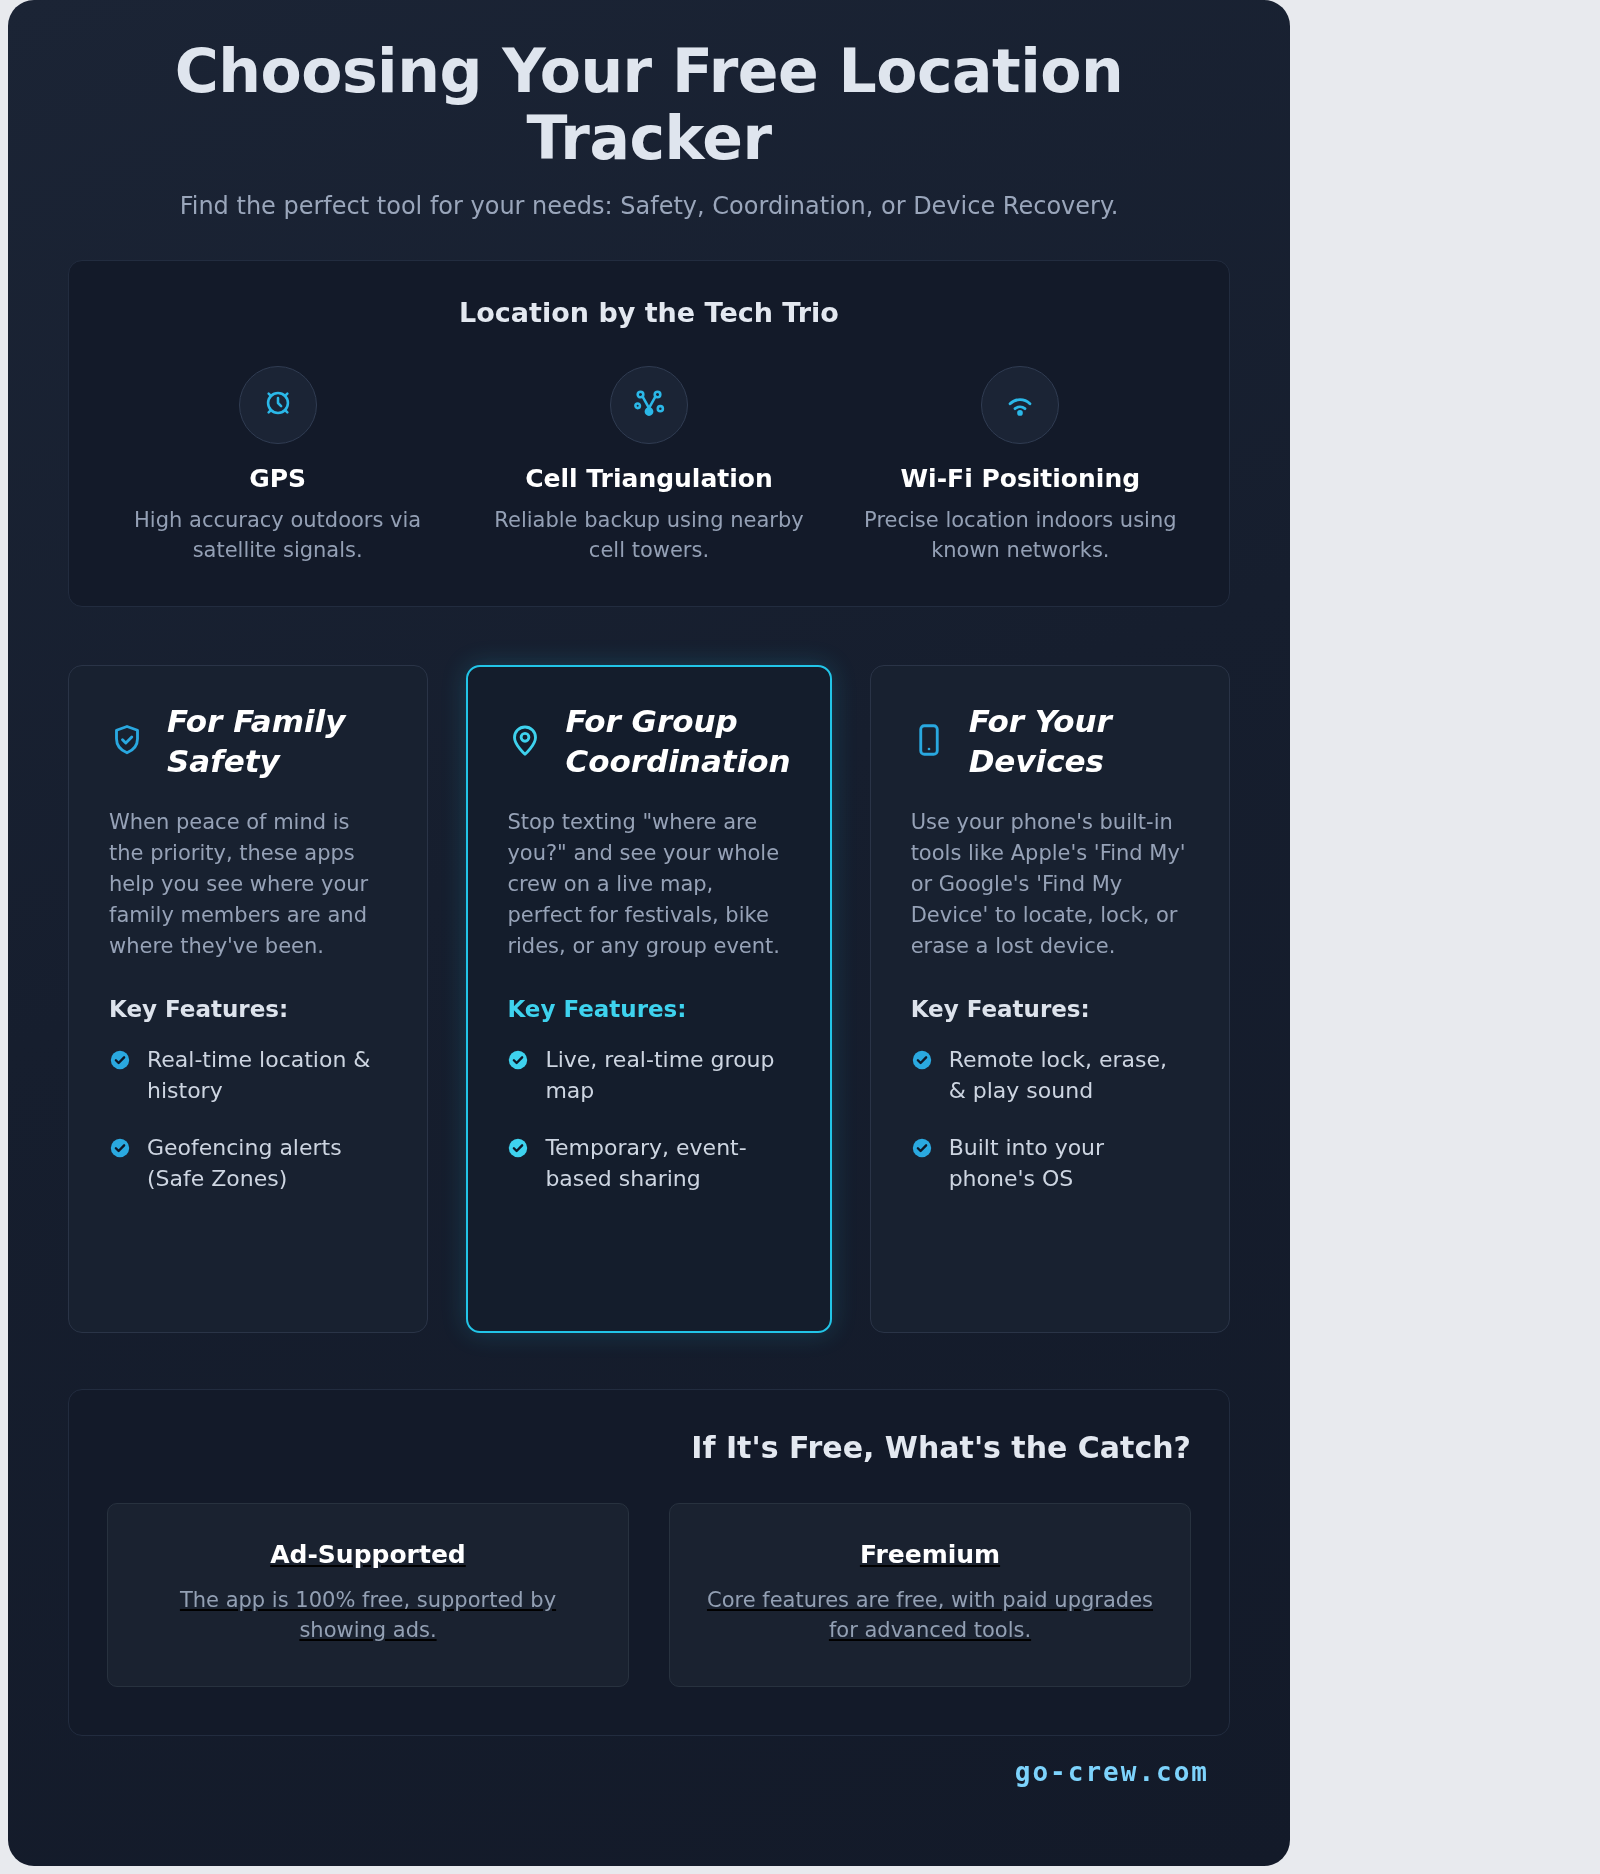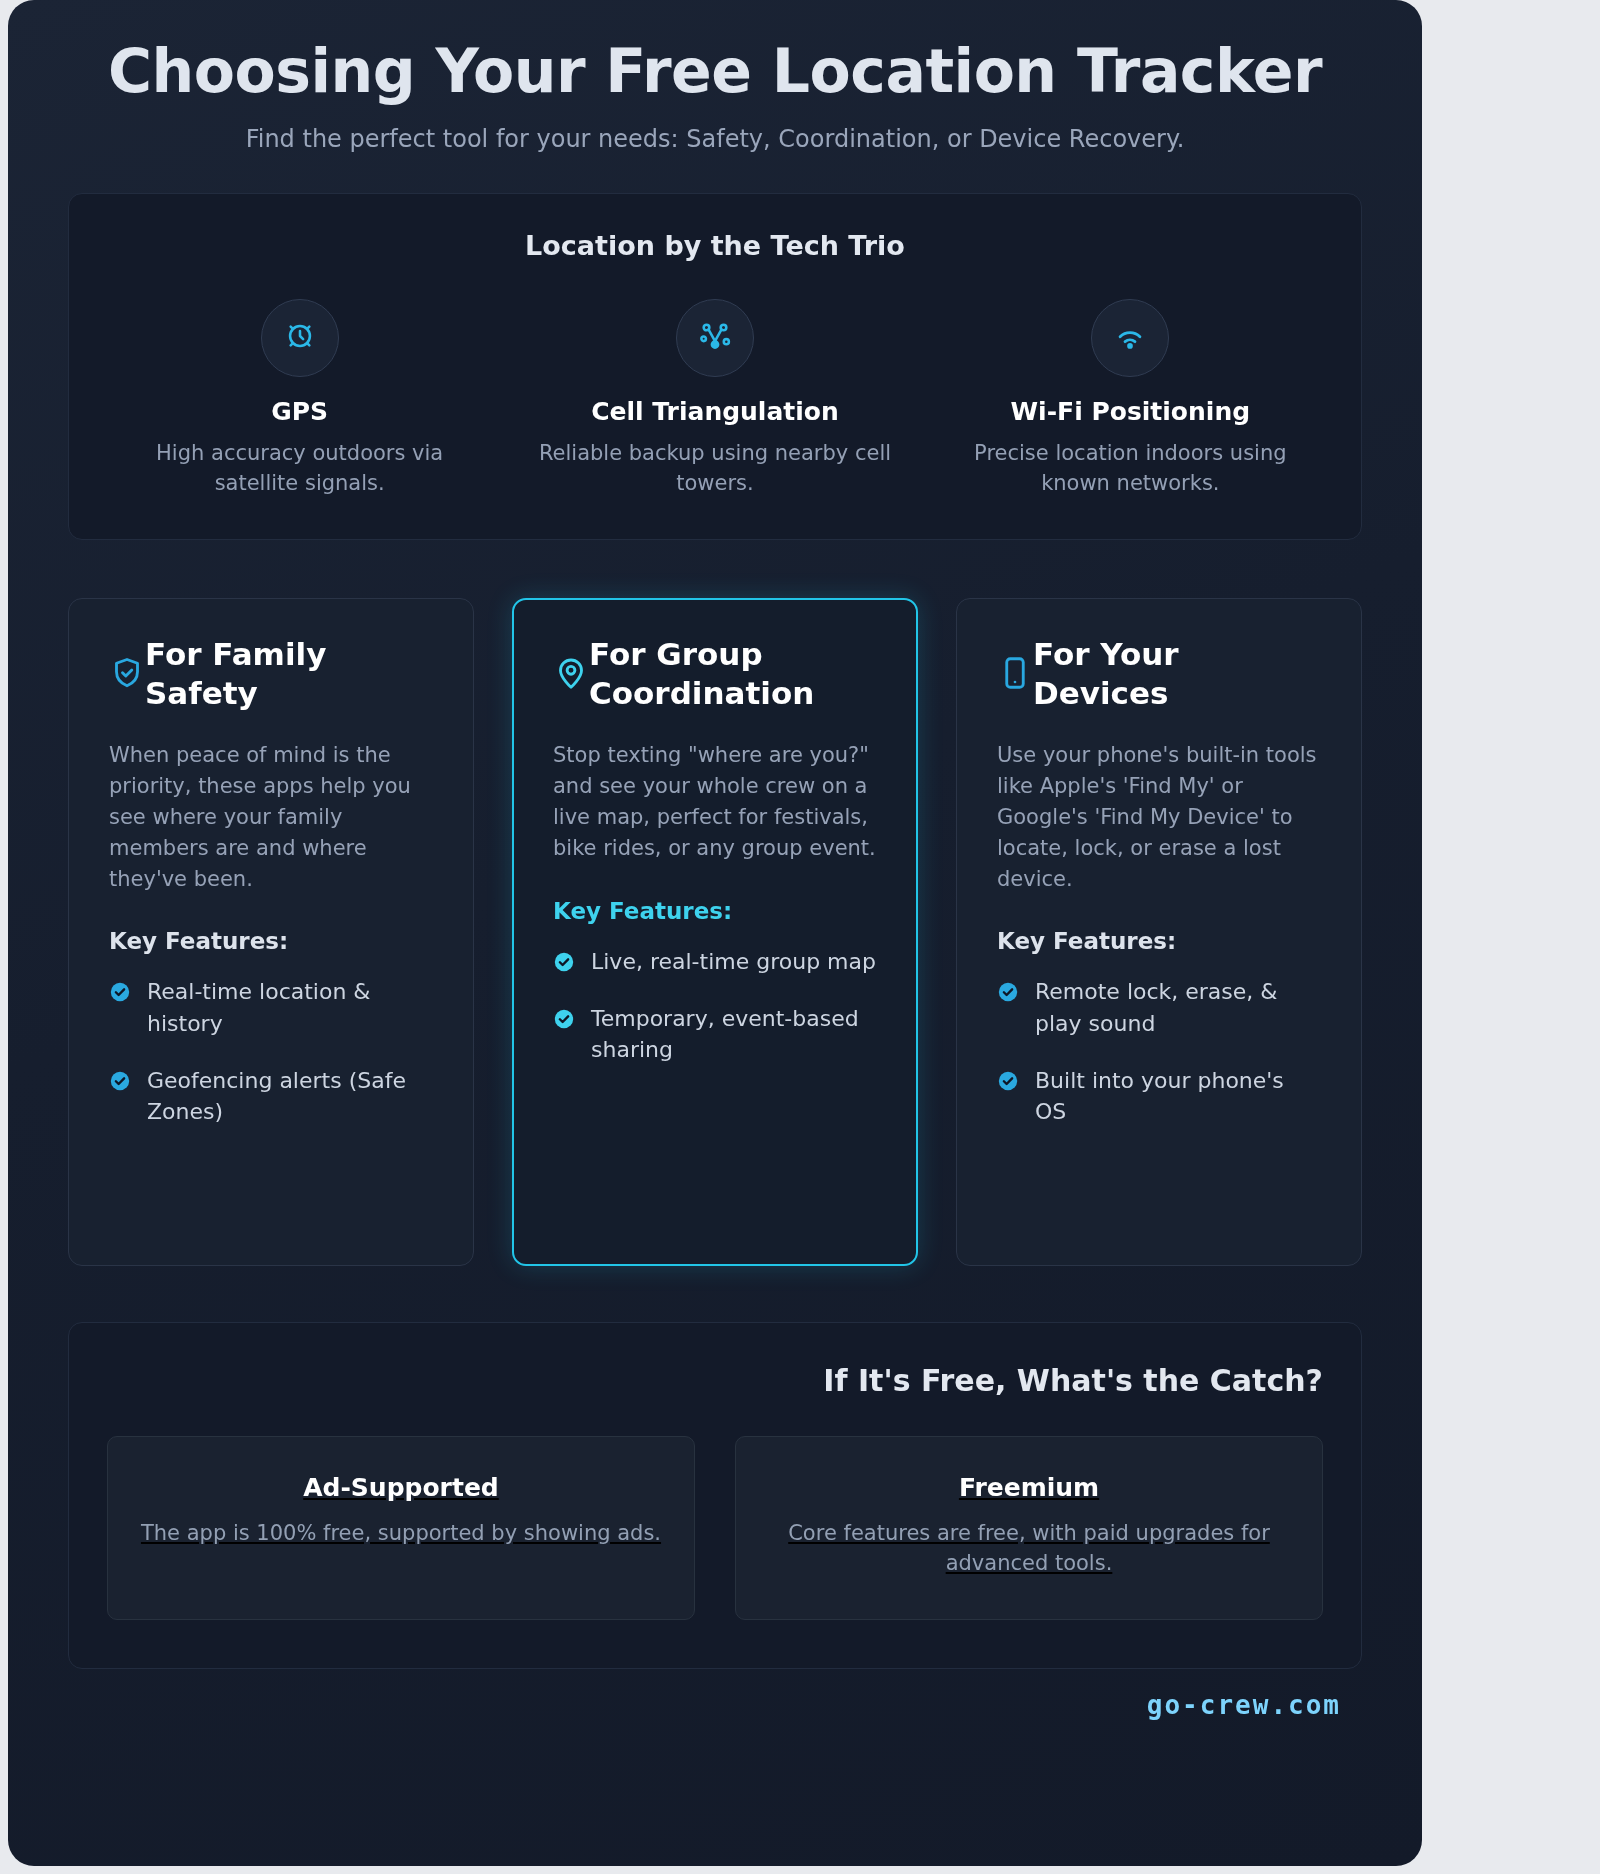--- a/index.html
+++ b/index.html
@@ -9,21 +9,21 @@
     height: 1874px;
     background: #e8eaee;
     font-family: "DejaVu Sans", sans-serif;
     overflow: hidden;
   }
 
   .page {
     position: absolute;
     left: 8px;
     top: 0px;
-    width: 1414px;
+    width: 1282px;
     height: 1866px;
     background: linear-gradient(160deg, #1b2435 0%, #161e2e 45%, #131a29 100%);
     border-radius: 26px;
     padding: 0 60px;
   }
 
   
   .header { text-align: center; padding-top: 38px; }
 
   .title {
@@ -109,21 +109,23 @@
   .card.featured {
     background: #141d2c;
     border: 2px solid #22c5e8;
     box-shadow: 0 0 26px rgba(34,197,232,0.20);
     padding: 35px 39px 43px;
   }
 
   .card-head {
     display: flex;
     align-items: flex-start;
+    gap: 22px;
     margin-bottom: 26px;
+    font-style: italic;
   }
 
   .card-icon { flex: 0 0 auto; padding-top: 20px; }
 
   .card-title {
     font-size: 31px;
     font-weight: bold;
     color: #ffffff;
     line-height: 1.28;
   }

